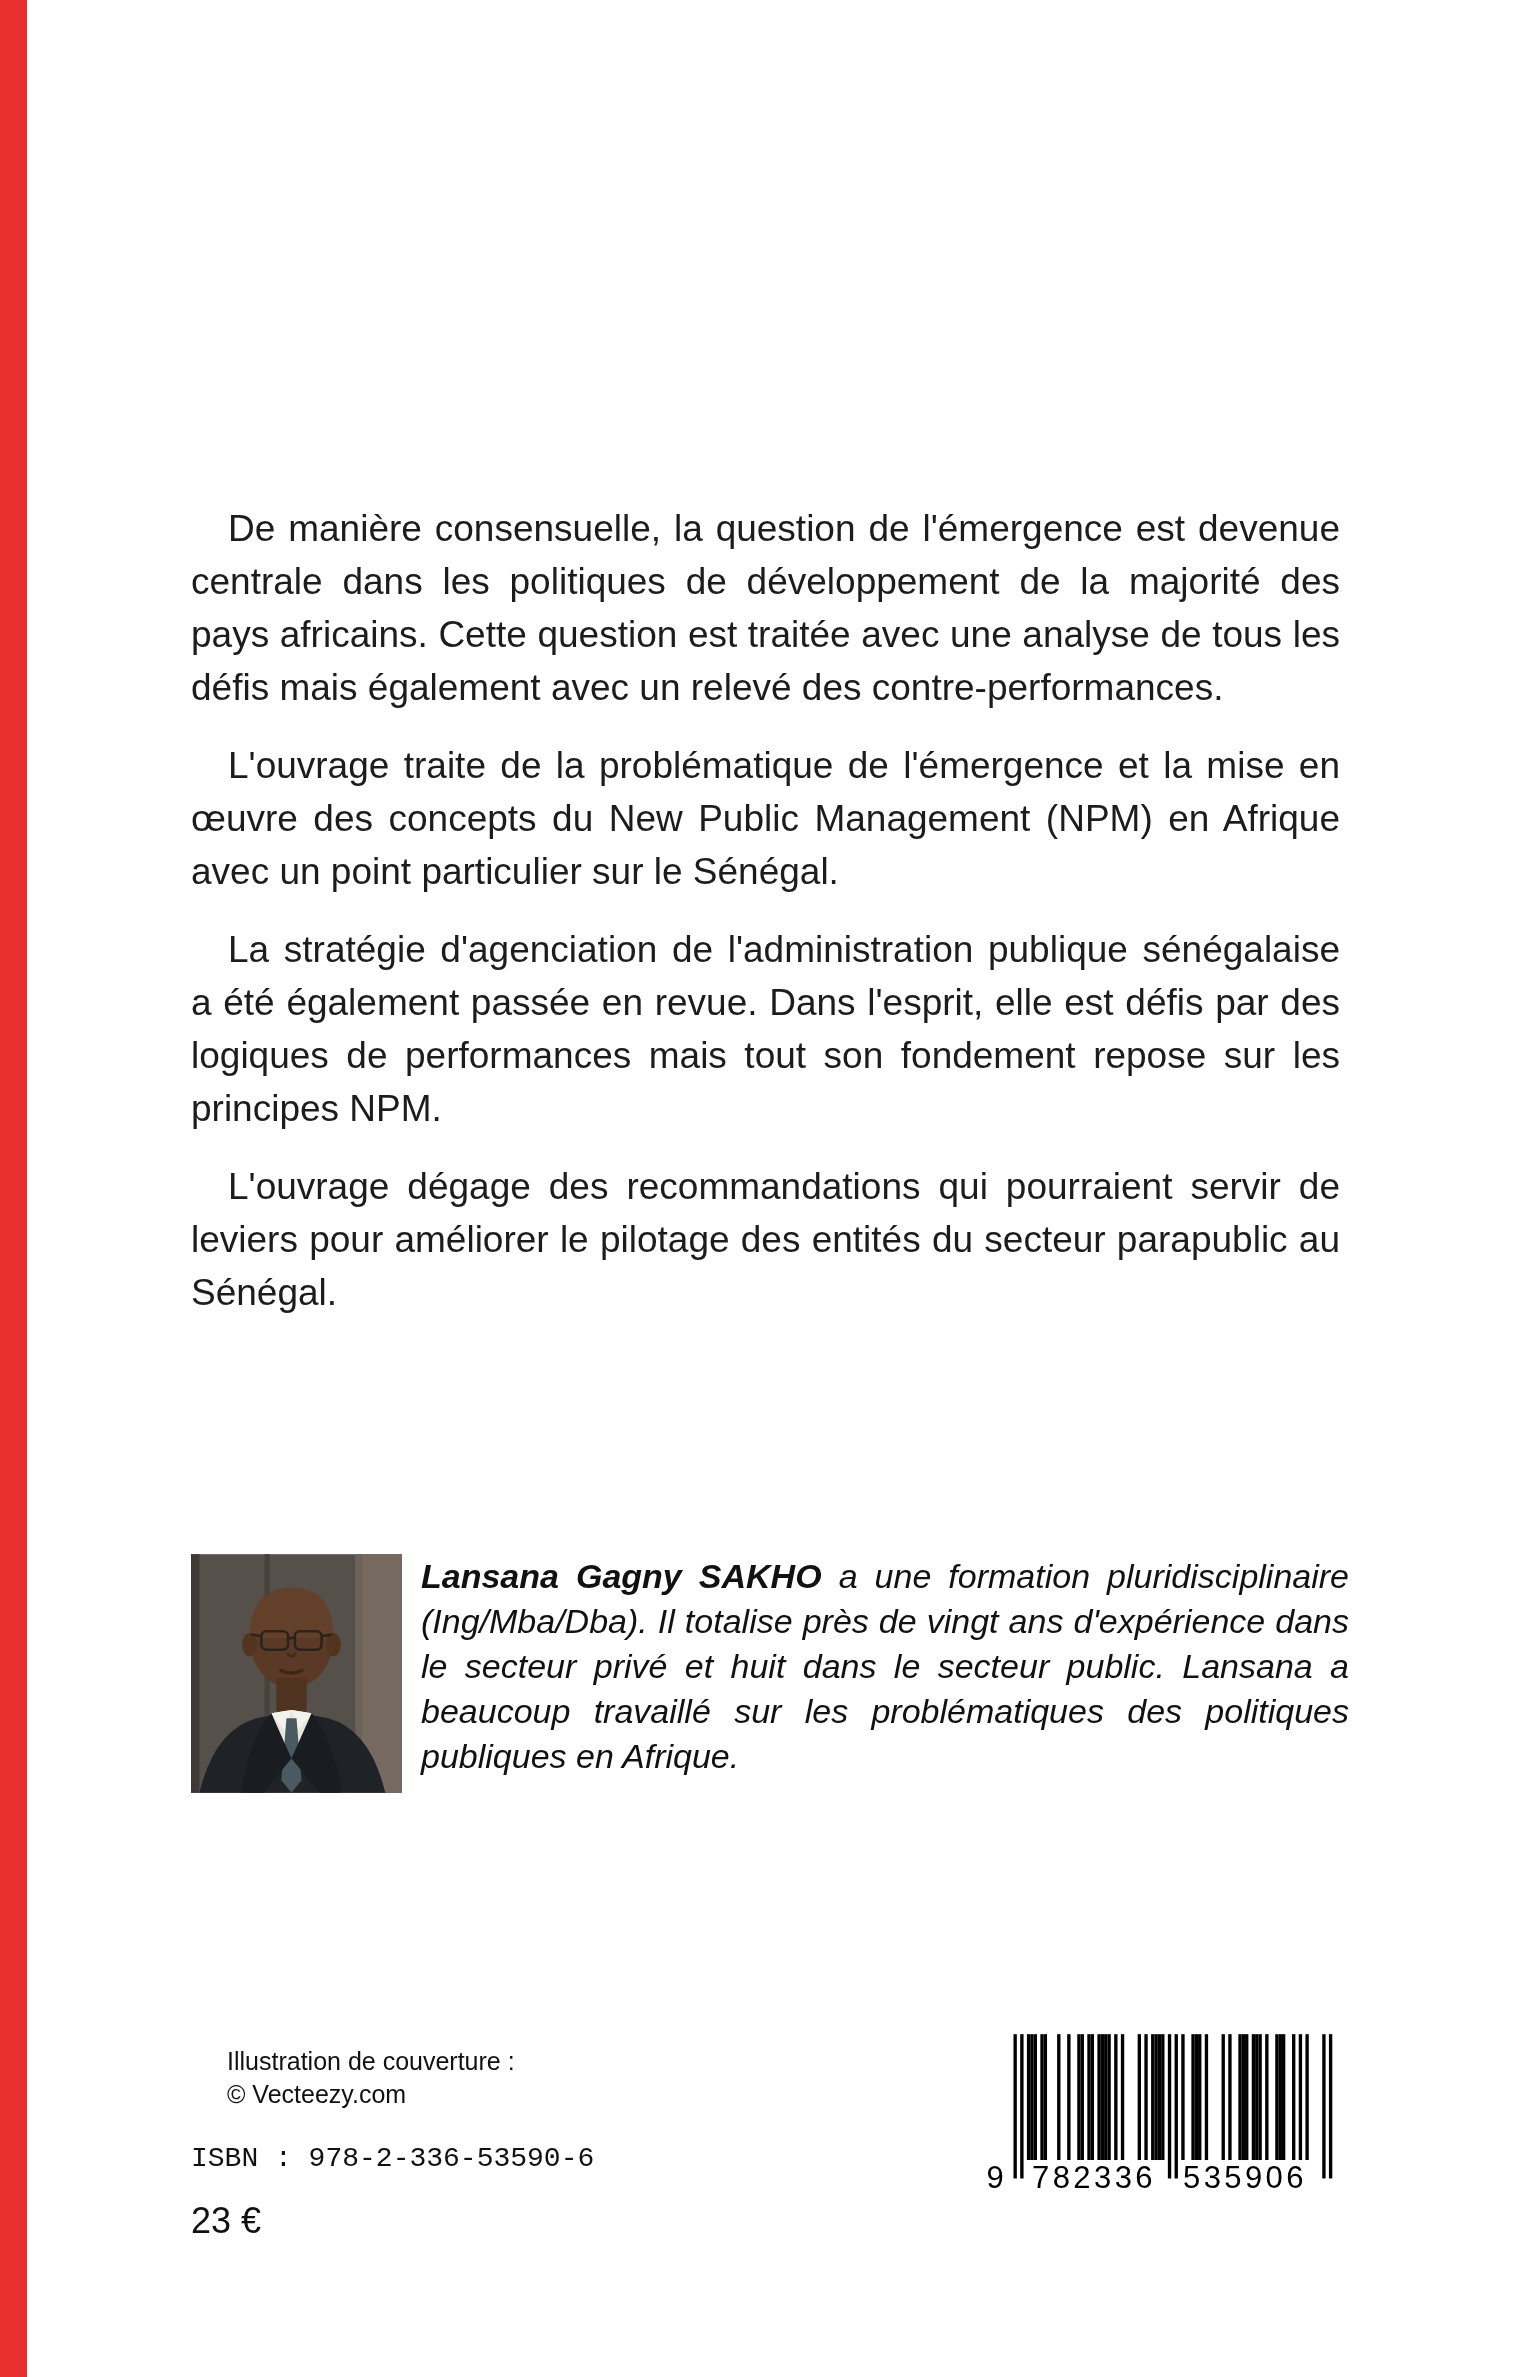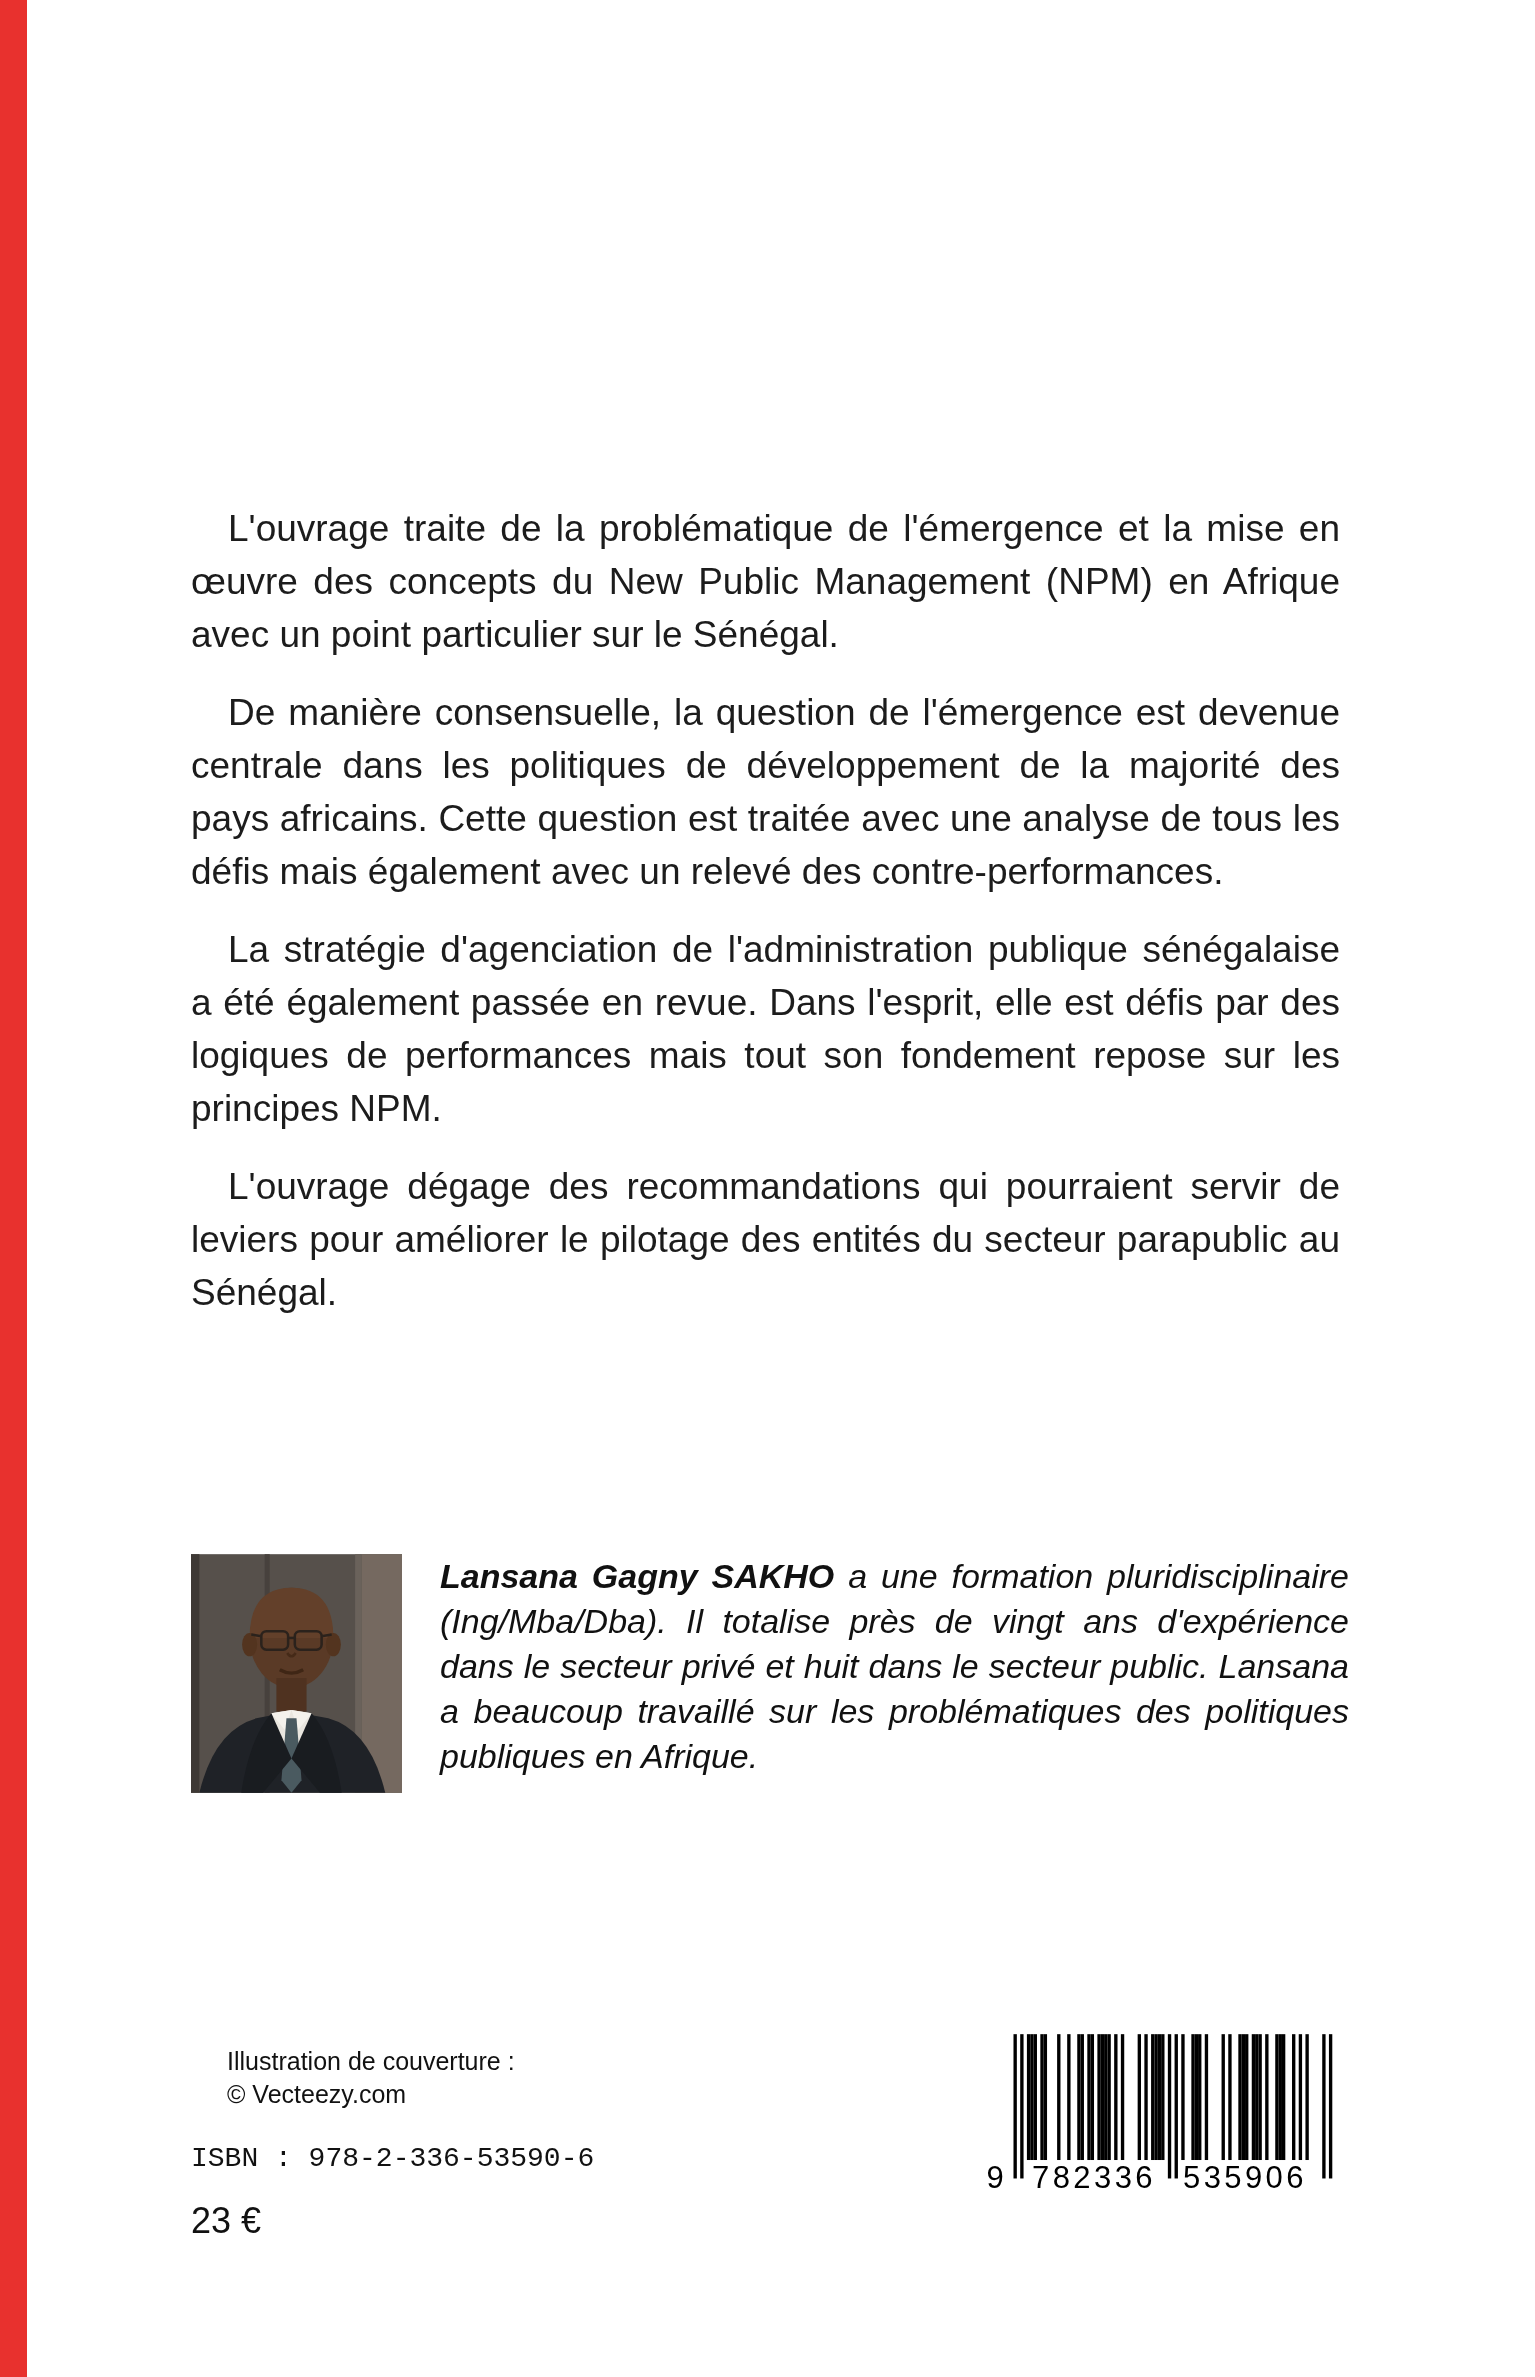--- a/index.html
+++ b/index.html
@@ -21,21 +21,21 @@
 
   .body-text {
     position:absolute; left:191px; top:502px; width:1149px;
     font-size:37px; line-height:53px; text-align:justify; color:#1c1c1c;
   }
   .body-par { margin:0 0 25px 0; text-indent:37px; }
 
   .bio { position:absolute; left:191px; top:1554px; width:1158px; display:flex; align-items:flex-start; }
   .portrait { width:211px; height:239px; flex:0 0 auto; display:block; }
   .bio-text {
-    margin-left:38px; font-style:italic; font-size:34px; line-height:45px;
+    margin-left:19px; font-style:italic; font-size:34px; line-height:45px;
     text-align:justify; color:#111;
   }
   .bio-name { font-weight:bold; }
 
   .footer-illustration { position:absolute; left:191px; top:2045px; font-size:25px; line-height:33px; color:#111;margin-left:36px; }
   .footer-isbn  { position:absolute; left:191px; top:2143px; font-size:28px; color:#111;font-family:Liberation Mono, monospace; }
   .footer-price { position:absolute; left:191px; top:2200px; font-size:36px; color:#111; }
 
   .barcode { position:absolute; left:990px; top:2034px; width:349px; }
   .barcode svg { display:block; width:349px; height:148px; }
@@ -47,22 +47,22 @@
 </style>
 </head>
 <body>
 
 <div class="page">
 
   <div class="spine"></div>
 
 
   <div class="body-text">
+      <p class="body-par">De manière consensuelle, la question de l'émergence est devenue centrale dans les politiques de développement de la majorité des pays africains. Cette question est traitée avec une analyse de tous les défis mais également avec un relevé des contre-performances.</p>
       <p class="body-par">L'ouvrage traite de la problématique de l'émergence et la mise en œuvre des concepts du New Public Management (NPM) en Afrique avec un point particulier sur le Sénégal.</p>
-      <p class="body-par">De manière consensuelle, la question de l'émergence est devenue centrale dans les politiques de développement de la majorité des pays africains. Cette question est traitée avec une analyse de tous les défis mais également avec un relevé des contre-performances.</p>
       <p class="body-par">La stratégie d'agenciation de l'administration publique sénégalaise a été également passée en revue. Dans l'esprit, elle est défis par des logiques de performances mais tout son fondement repose sur les principes NPM.</p>
       <p class="body-par">L'ouvrage dégage des recommandations qui pourraient servir de leviers pour améliorer le pilotage des entités du secteur parapublic au Sénégal.</p>
     </div>
 
   <div class="bio">
     <svg class="portrait" viewBox="0 0 252 285" aria-hidden="true">
       <rect width="252" height="285" fill="#56504b"></rect>
       <rect x="0" width="10" height="285" fill="#3e3935"></rect>
       <rect x="88" width="6" height="285" fill="#47413d"></rect>
       <rect x="196" width="8" height="285" fill="#6a625b"></rect>

